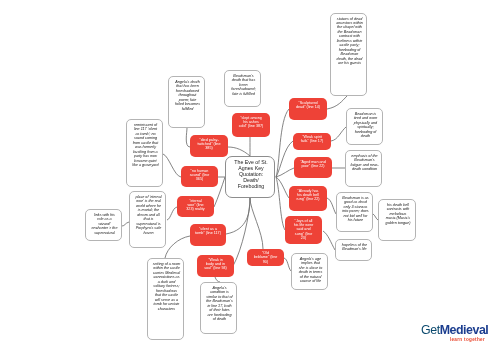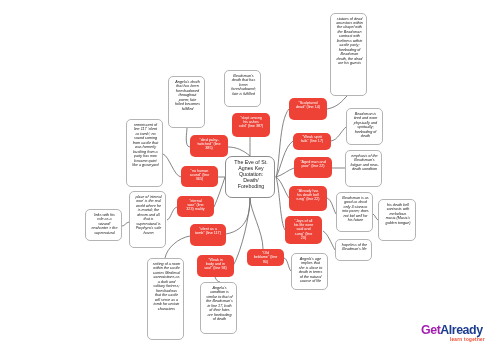--- a/index.html
+++ b/index.html
@@ -13,21 +13,21 @@
   .node .txt{position:absolute;left:0;right:0;text-align:center;}
   .white{background:#ffffff;border:1px solid #b4b4b4;border-radius:5px;color:#141414;}
   .white .txt{font-style:italic;}
   .red{background:#ee4237;border-radius:5px;color:#ffffff;}
   .red .txt{font-style:normal;}
   .center-node{background:#ffffff;border:1.3px solid #8d8d8d;border-radius:7px;color:#1a1a1a;}
   .center-node .txt{font-style:normal;}
   .logo{position:absolute;}
   .brand-line{font-size:12.4px;line-height:13px;font-weight:bold;letter-spacing:-0.45px;
               white-space:nowrap;}
-  .brand-get{color:#a21caf;font-weight:bold;}
+  .brand-get{color:#0c4a6e;font-weight:normal;}
   .brand-rev{color:#1b3d8f;font-weight:bold;}
   .brand-tag{color:#e8452c;font-size:4.6px;line-height:6px;font-weight:bold;
              text-align:right;letter-spacing:0.32px;margin-top:-0.5px;padding-right:6px;}
 </style>
 </head>
 <body>
 
 <div id="canvas">
   <svg id="links" viewBox="0 0 500 353">
       <path d="M276,177 C280,165 279,120 289,109" fill="none" stroke="#6e6e6e" stroke-width="0.85"></path>
@@ -131,16 +131,16 @@
     <div class="node red" style="left: 289px; top: 186px; width: 38px; height: 25px;">
       <div class="txt" style="font-size: 3.72px; line-height: 4.45px; width: 25px; left: 6.5px; right: auto; top: 2.5px;">"Already has his death bell rung" (line 22)</div>
     </div>
     <div class="node red" style="left: 285px; top: 216px; width: 37px; height: 28px;">
       <div class="txt" style="font-size: 3.72px; line-height: 4.45px; width: 23.62px; left: 6.69px; right: auto; top: 2.5px;">"Joys of all his life were said and sung" (line 23)</div>
     </div>
     <div class="node center-node" style="left: 225px; top: 156px; width: 50px; height: 42px;">
       <div class="txt" style="font-size: 5.25px; line-height: 6.15px; width: 36px; left: 7px; top: 1.5px; transform: none;">The Eve of St. Agnes Key Quotation: Death/ Foreboding</div>
     </div>
     <div class="logo" style="left: 421px; top: 324px; width: 70px; height: 22px;">
-      <div class="brand-line"><span class="brand-get">Get</span><span class="brand-rev">Already</span></div>
+      <div class="brand-line"><span class="brand-get">Get</span><span class="brand-rev">Medieval</span></div>
       <div class="brand-tag">learn together</div>
     </div>
   </div>
 
 </body></html>

